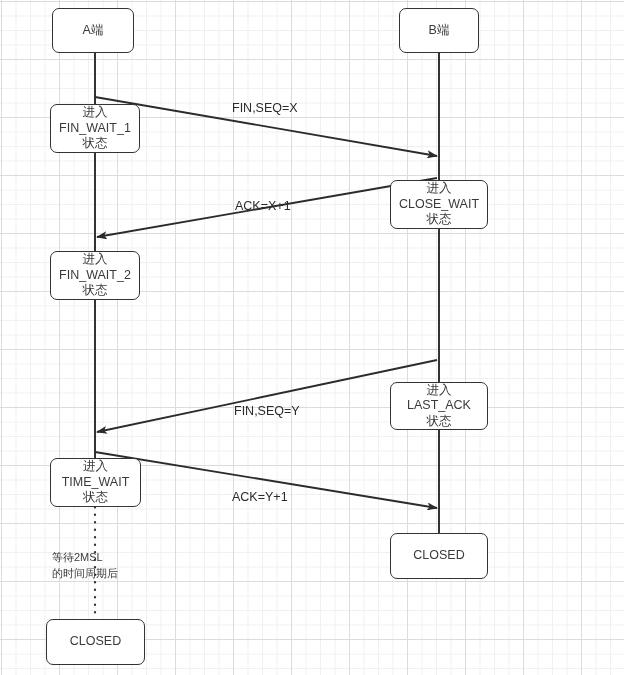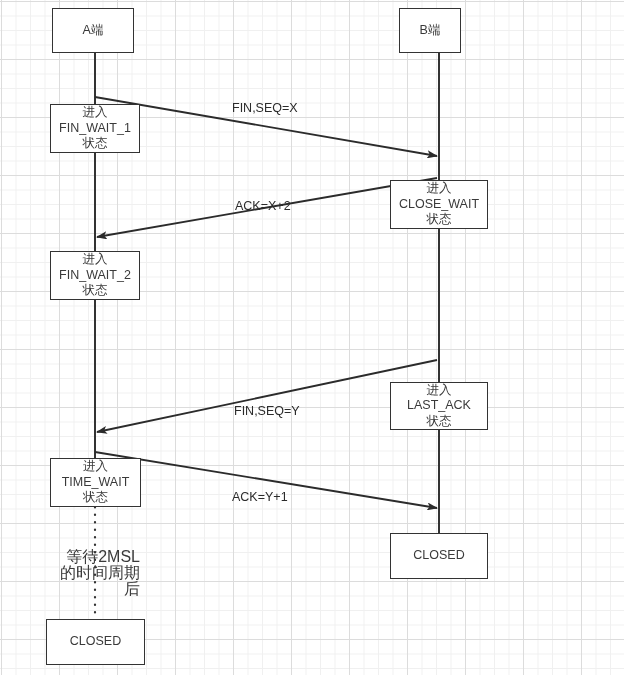--- a/index.html
+++ b/index.html
@@ -36,45 +36,45 @@
   #diagram {
     position: absolute;
     left: 0; top: 0;
     width: 624px;
     height: 675px;
   }
   .node {
     position: absolute;
     box-sizing: border-box;
     border: 1.6px solid #333333;
-    border-radius: 0;
+    border-radius: 7px;
     background: #ffffff;
     color: #3a3a3a;
     font-size: 12.5px;
     line-height: 15.5px;
     display: flex;
     flex-direction: column;
     align-items: center;
     justify-content: center;
     text-align: center;
     white-space: pre-line;
   }
   .edge-label {
     position: absolute;
     font-size: 12.5px;
     color: #2b2b2b;
     background: transparent;
     white-space: nowrap;
   }
   .note-label {
     position: absolute;
-    font-size: 16px;
+    font-size: 11px;
     line-height: 16px;
     color: #3a3a3a;
-    text-align: right;
+    text-align: left;
     white-space: pre-line;
   }
 </style>
 </head>
 <body>
 
 <div id="canvas"></div>
 
 <svg id="diagram" viewBox="0 0 624 675" xmlns="http://www.w3.org/2000/svg">
   <defs>
@@ -94,39 +94,39 @@
   <g id="arrows">
       <line x1="95" y1="97" x2="437" y2="156" stroke="#2b2b2b" stroke-width="1.8" marker-end="url(#arrowhead)"></line>
       <line x1="437" y1="178" x2="97" y2="237" stroke="#2b2b2b" stroke-width="1.8" marker-end="url(#arrowhead)"></line>
       <line x1="437" y1="360" x2="97" y2="432" stroke="#2b2b2b" stroke-width="1.8" marker-end="url(#arrowhead)"></line>
       <line x1="95" y1="452" x2="437" y2="508" stroke="#2b2b2b" stroke-width="1.8" marker-end="url(#arrowhead)"></line>
     </g>
 </svg>
 
 <div id="nodes-layer">
     <div class="node" style="left: 52px; top: 8px; width: 82px; height: 45px;"><span>A端</span></div>
-    <div class="node" style="left: 399px; top: 8px; width: 62px; height: 45px;"><span>B端</span></div>
+    <div class="node" style="left: 399px; top: 8px; width: 80px; height: 45px;"><span>B端</span></div>
     <div class="node" style="left: 50px; top: 104px; width: 90px; height: 49px;"><span>进入
 FIN_WAIT_1
 状态</span></div>
     <div class="node" style="left: 390px; top: 180px; width: 98px; height: 49px;"><span>进入
 CLOSE_WAIT
 状态</span></div>
     <div class="node" style="left: 50px; top: 251px; width: 90px; height: 49px;"><span>进入
 FIN_WAIT_2
 状态</span></div>
     <div class="node" style="left: 390px; top: 382px; width: 98px; height: 48px;"><span>进入
 LAST_ACK
 状态</span></div>
     <div class="node" style="left: 50px; top: 458px; width: 91px; height: 49px;"><span>进入
 TIME_WAIT
 状态</span></div>
     <div class="node" style="left: 390px; top: 533px; width: 98px; height: 46px;"><span>CLOSED</span></div>
     <div class="node" style="left: 46px; top: 619px; width: 99px; height: 46px;"><span>CLOSED</span></div>
   </div>
 <div id="labels-layer">
     <div class="edge-label" style="left: 232px; top: 101px;">FIN,SEQ=X</div>
-    <div class="edge-label" style="left: 235px; top: 199px;">ACK=X+2</div>
+    <div class="edge-label" style="left: 235px; top: 199px;">ACK=X+1</div>
     <div class="edge-label" style="left: 234px; top: 404px;">FIN,SEQ=Y</div>
     <div class="edge-label" style="left: 232px; top: 473px; margin-top: 17px;">ACK=Y+1</div>
     <div class="note-label" style="left: 52px; top: 549px; width: 88px;">等待2MSL
 的时间周期后</div>
   </div>
 
 </body></html>

